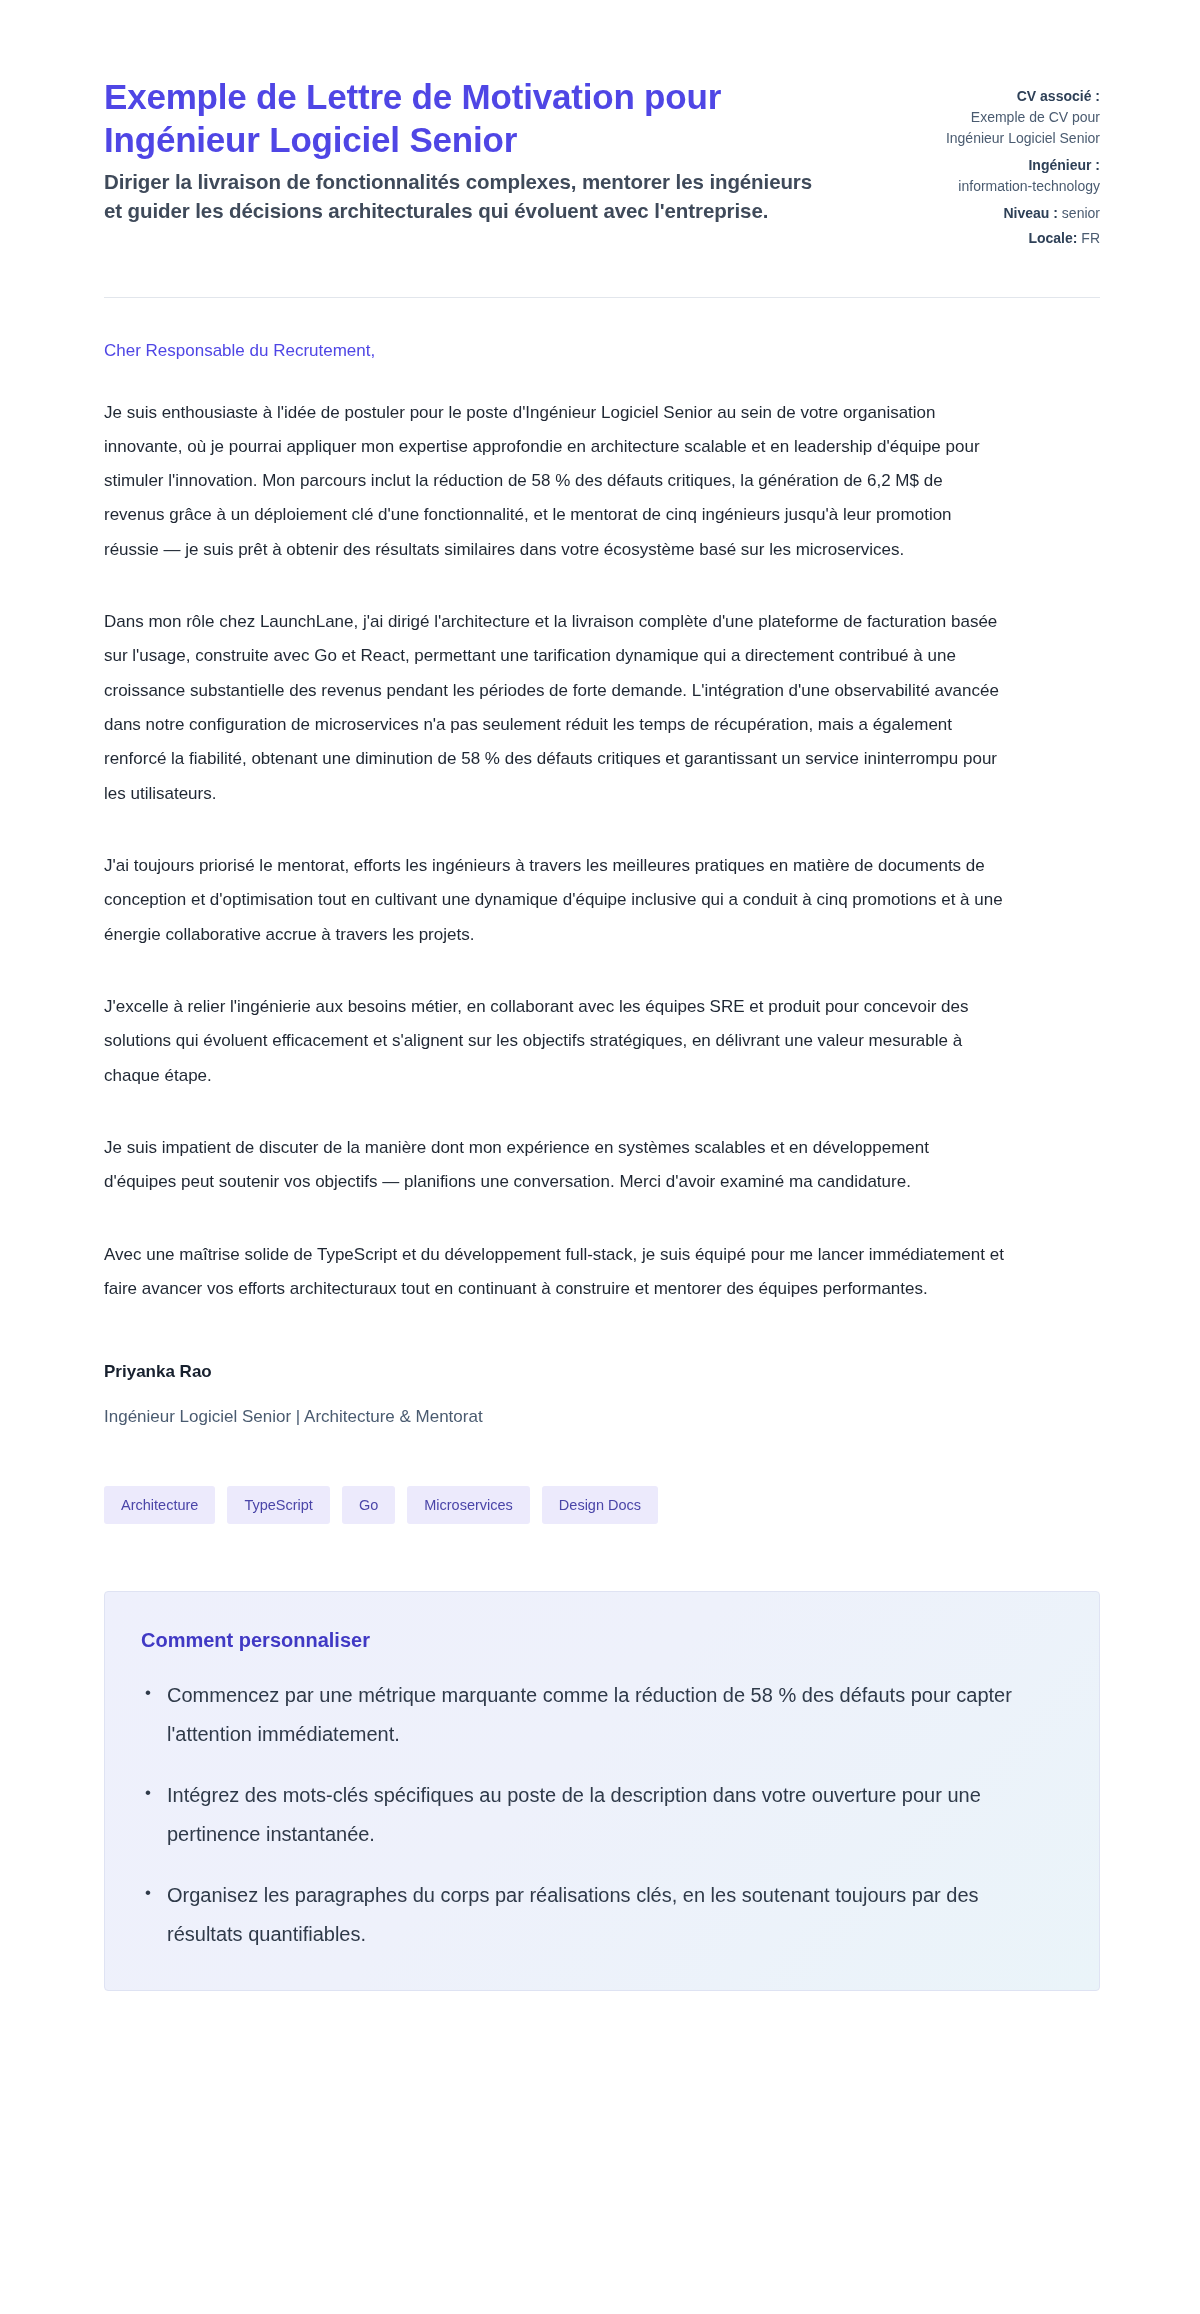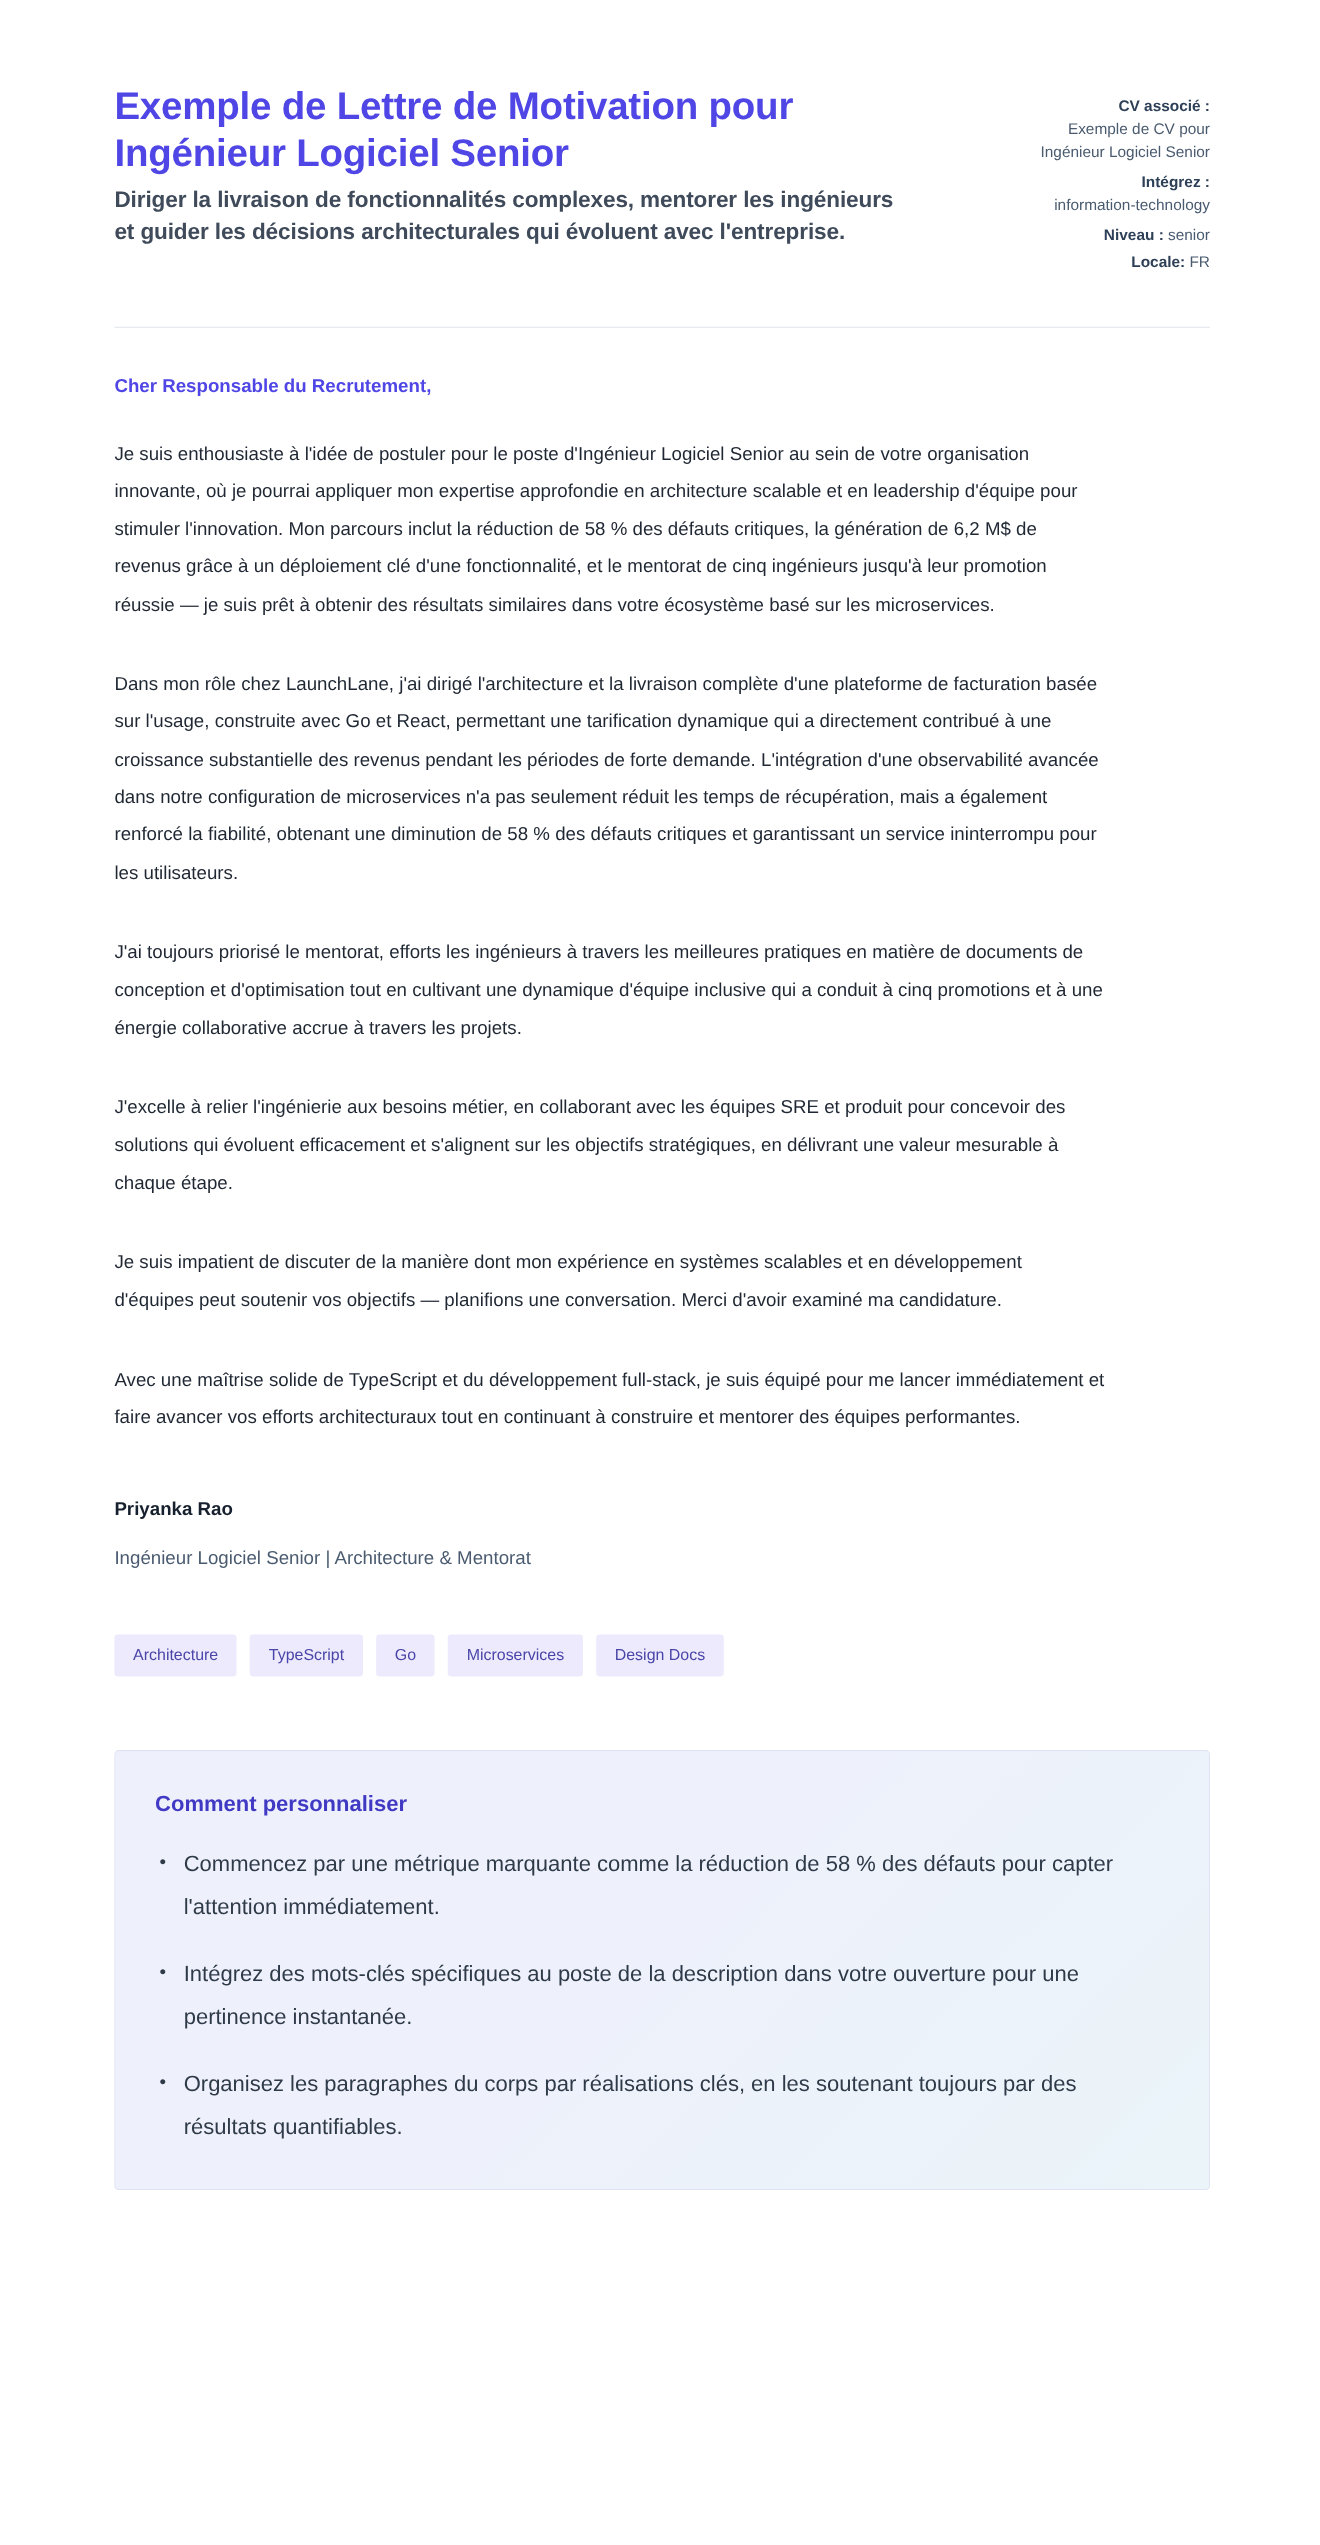--- a/index.html
+++ b/index.html
@@ -76,21 +76,21 @@
     border: 0;
     border-top: 1px solid #e2e6ec;
   }
 
   
   .letter { padding-top: 40px; }
 
   .salutation {
     margin: 0 0 32px 0;
     font-size: 17px;
-    font-weight: bold;
+    font-weight: normal;
     color: #4f46e5;
     line-height: 1.5;
   }
 
   .body-p {
     margin: 0 0 38px 0;
     font-size: 17px;
     line-height: 2.02;
     color: #1f2733;
     max-width: 900px;
@@ -189,21 +189,21 @@
         <h1 class="doc-title">Exemple de Lettre de Motivation pour Ingénieur Logiciel Senior</h1>
         <p class="doc-subtitle">Diriger la livraison de fonctionnalités complexes, mentorer les ingénieurs et guider les décisions architecturales qui évoluent avec l'entreprise.</p>
       </div>
 
       <div class="header-meta">
         <div class="meta-block">
           <div class="meta-label">CV associé :</div>
           <div class="meta-value">Exemple de CV pour Ingénieur Logiciel Senior</div>
         </div>
         <div class="meta-block meta-inline">
-          <div class="meta-label">Intégrez :</div>
+          <div class="meta-label">Ingénieur :</div>
           <div class="meta-value">information-technology</div>
         </div>
         <div class="meta-block meta-inline">
           <span class="meta-label">Niveau :</span>
           <span class="meta-value">senior</span>
         </div>
         <div class="meta-block">
           <span class="meta-label">Locale:</span>
           <span class="meta-value">FR</span>
         </div>

